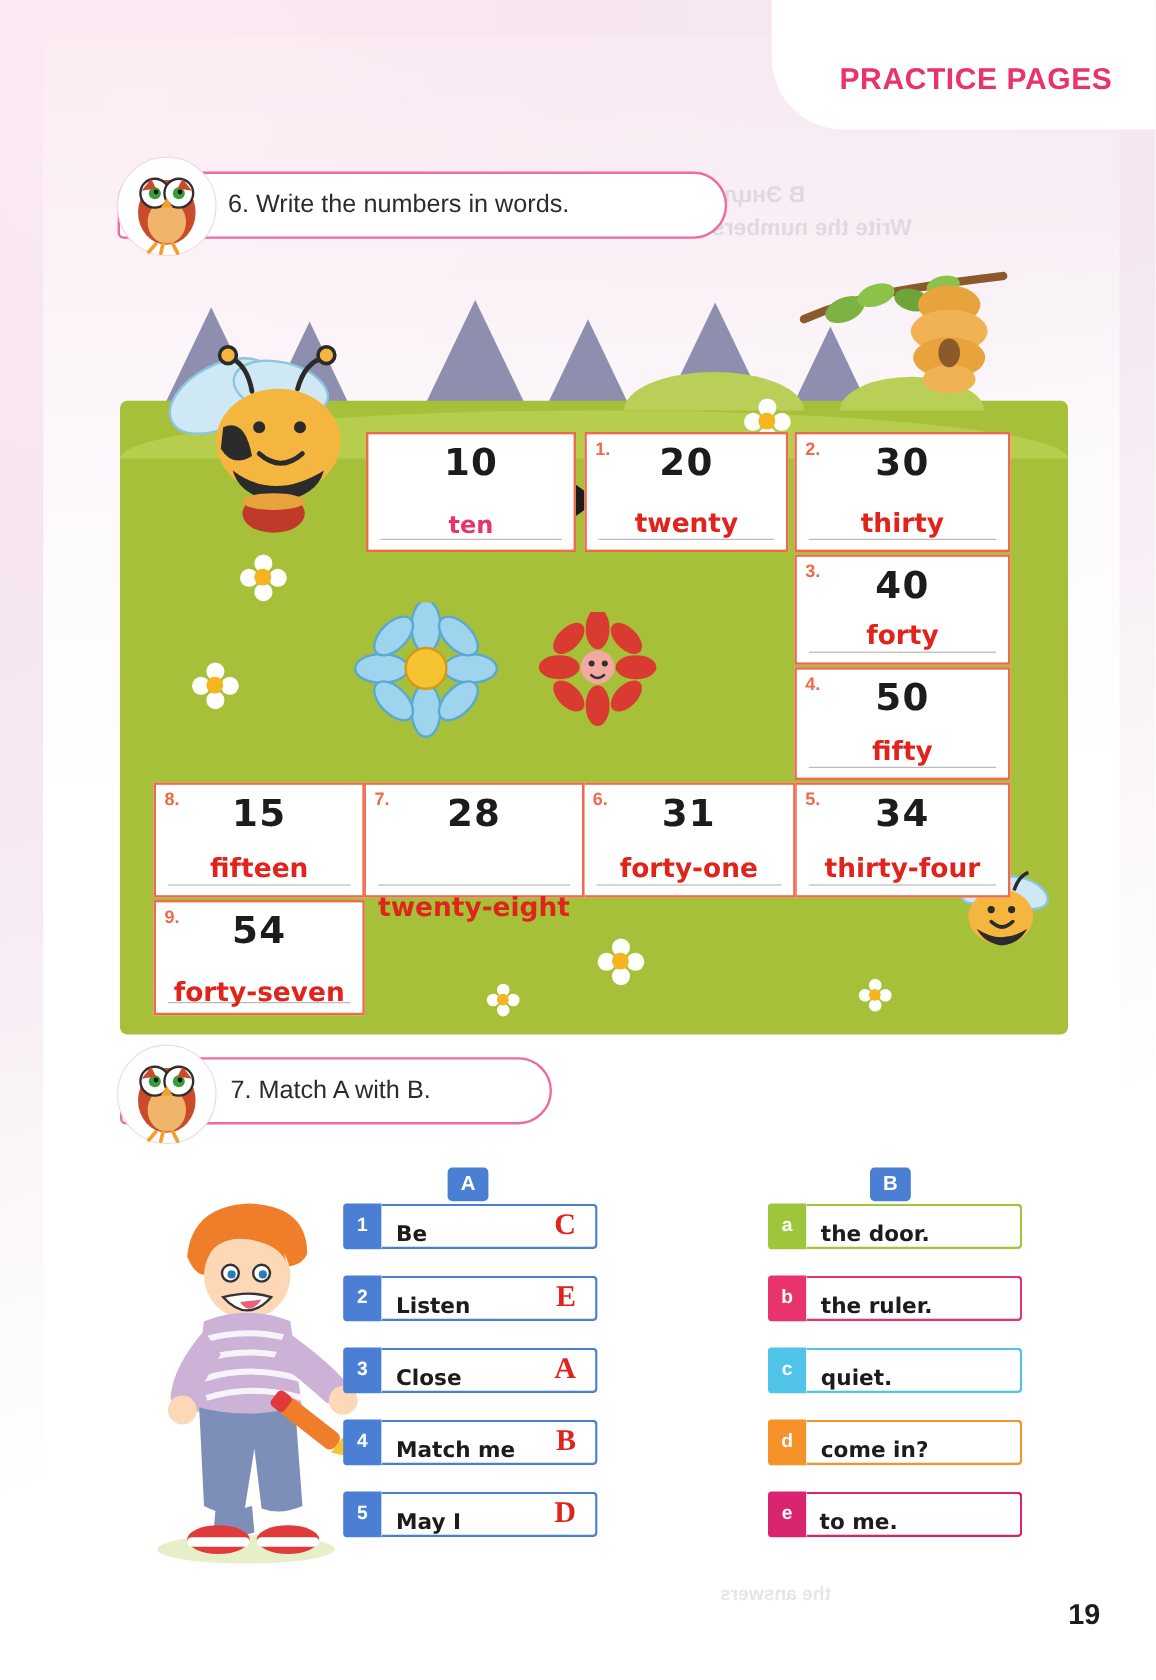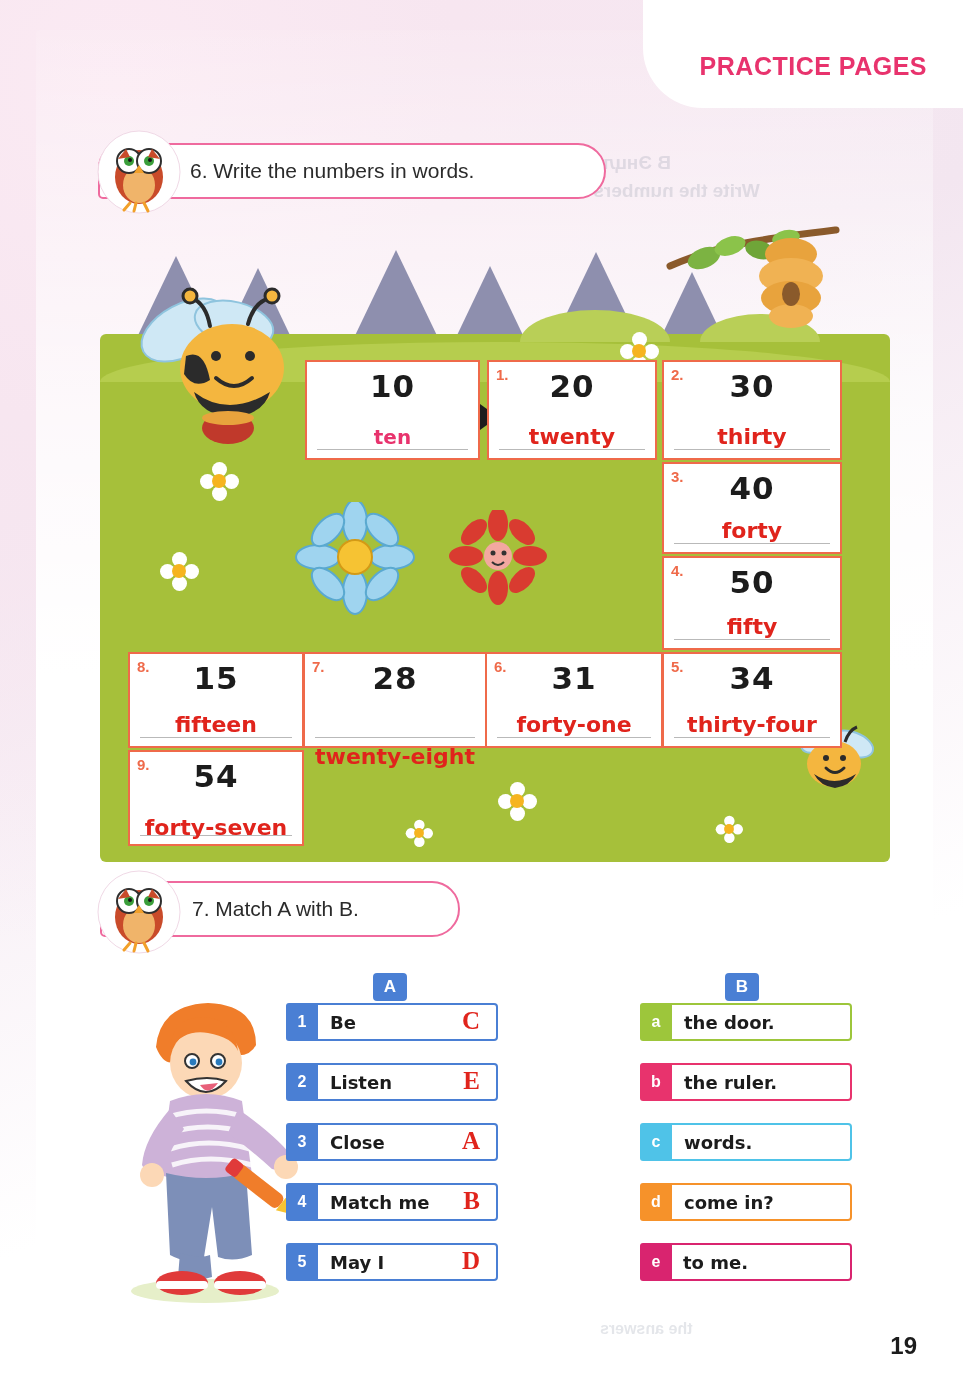--- a/index.html
+++ b/index.html
@@ -232,21 +232,21 @@
     font-size: 16px;
     border-radius: 3px 0 0 3px;
   }
   .mrow .cell {
     flex: 1;
     background: #ffffff;
     border: 2px solid;
     border-left: none;
     border-radius: 0 4px 4px 0;
     display: flex;
-    align-items: center;
+    align-items: flex-end;
     padding-left: 12px;
     font-size: 18px;
     font-weight: bold;
     color: #1c1c1c;
     font-family: "DejaVu Sans", sans-serif;
     position: relative;
     box-sizing: border-box;
   }
   .mrow .written {
     position: absolute;
@@ -613,21 +613,21 @@
     </div>
     <div class="mrow colB" style="top:108px;">
       <span class="badge" style="background:#e8336d;">b</span>
       <span class="cell" style="border-color:#e8336d;">
         <span>the ruler.</span>
       </span>
     </div>
     <div class="mrow colB" style="top:168px;">
       <span class="badge" style="background:#4fc3e8;">c</span>
       <span class="cell" style="border-color:#4fc3e8;">
-        <span>words.</span>
+        <span>quiet.</span>
       </span>
     </div>
     <div class="mrow colB" style="top:228px;">
       <span class="badge" style="background:#f6922a;">d</span>
       <span class="cell" style="border-color:#f6922a;">
         <span>come in?</span>
       </span>
     </div>
     <div class="mrow colB" style="top:288px;">
       <span class="badge" style="background:#d9246f;">e</span>

